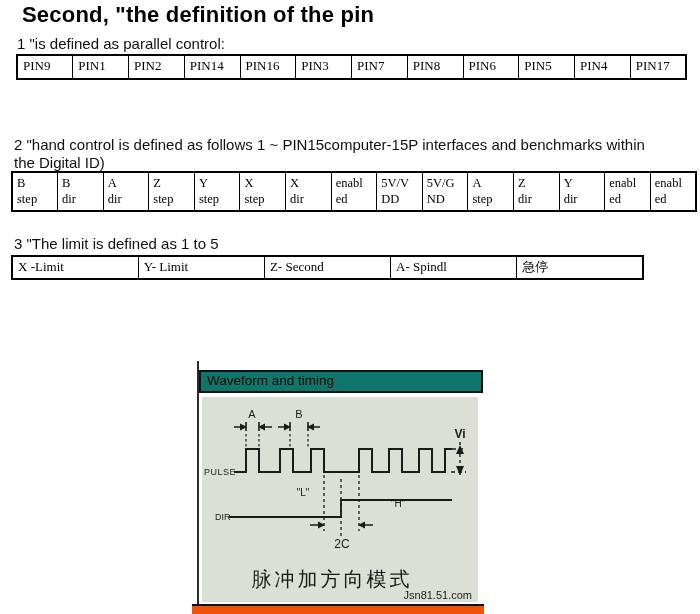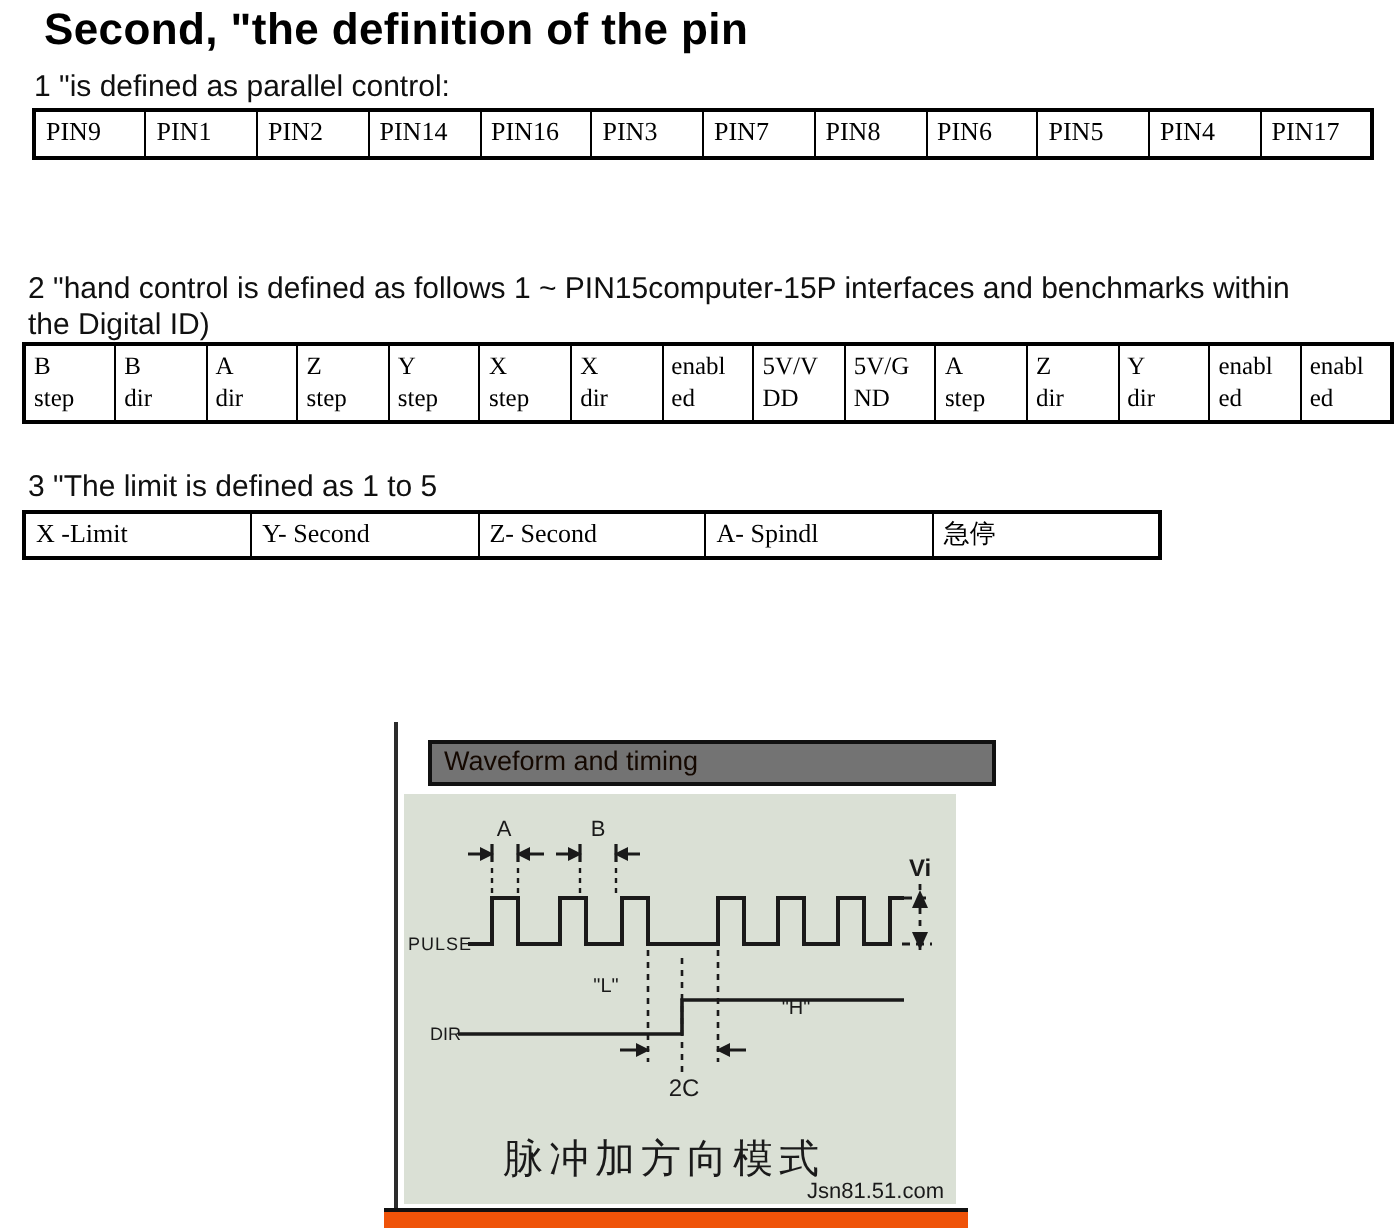--- a/index.html
+++ b/index.html
@@ -28,31 +28,31 @@
     white-space:pre-line; word-break:break-all; line-height:1.3;
     overflow:hidden;
   }
   #table-parallel { left:16px; top:54px; width:671px; }
   #table-parallel tr.hrow td { height:18px;margin-left:20px; }
   #table-parallel tr.brow td { height:48px; }
   #table-hand { left:11px; top:171px; width:686px; }
   #table-hand td { font-size:12.5px; padding-left:4px; }
   #table-hand tr.hrow td { height:17px; }
   #table-hand tr.brow td { height:29px; }
-  #table-limit { left:11px; top:255px; width:570px; }
+  #table-limit { left:11px; top:255px; width:633px; }
   #table-limit td { height:16px; }
 
   
   .wf-left-rule {
     position:absolute; left:197px; top:361px; width:2px; height:253px; background:#2b2b2b;
   }
   .wf-header {
     position:absolute; left:199px; top:370px; width:284px; height:23px;
-    background:#737373; border:2px solid #111; box-sizing:border-box;
-    font-size:13.5px; color:#140800; line-height:18px; padding-left:6px;margin-left:15px;
+    background:#0f766e; border:2px solid #111; box-sizing:border-box;
+    font-size:13.5px; color:#140800; line-height:18px; padding-left:6px;
   }
   .wf-panel {
     position:absolute; left:202px; top:397px; width:276px; height:205px;
     background:#DAE0D5;
   }
   .wf-bottom-bar {
     position:absolute; left:192px; top:604px; width:292px; height:10px;
     background:#EF5309; border-top:2px solid #111; box-sizing:border-box;
   }
   .wf-panel svg { display:block; }
@@ -125,21 +125,21 @@
   </tr>
 </tbody>
   </table>
 
 <div class="para" id="para3">3 "The limit is defined as 1 to 5</div>
 
 <table class="doc-table" id="table-limit">
   <tbody>
       <tr>
     <td>X -Limit</td>
-    <td>Y- Second</td>
+    <td>Y- Limit</td>
     <td>Z- Second</td>
     <td>A- Spindl</td>
     <td>急停</td>
   </tr>
 </tbody>
   </table>
 
 <div>
   <div class="wf-left-rule"></div>
   <div class="wf-header">Waveform and timing</div>

